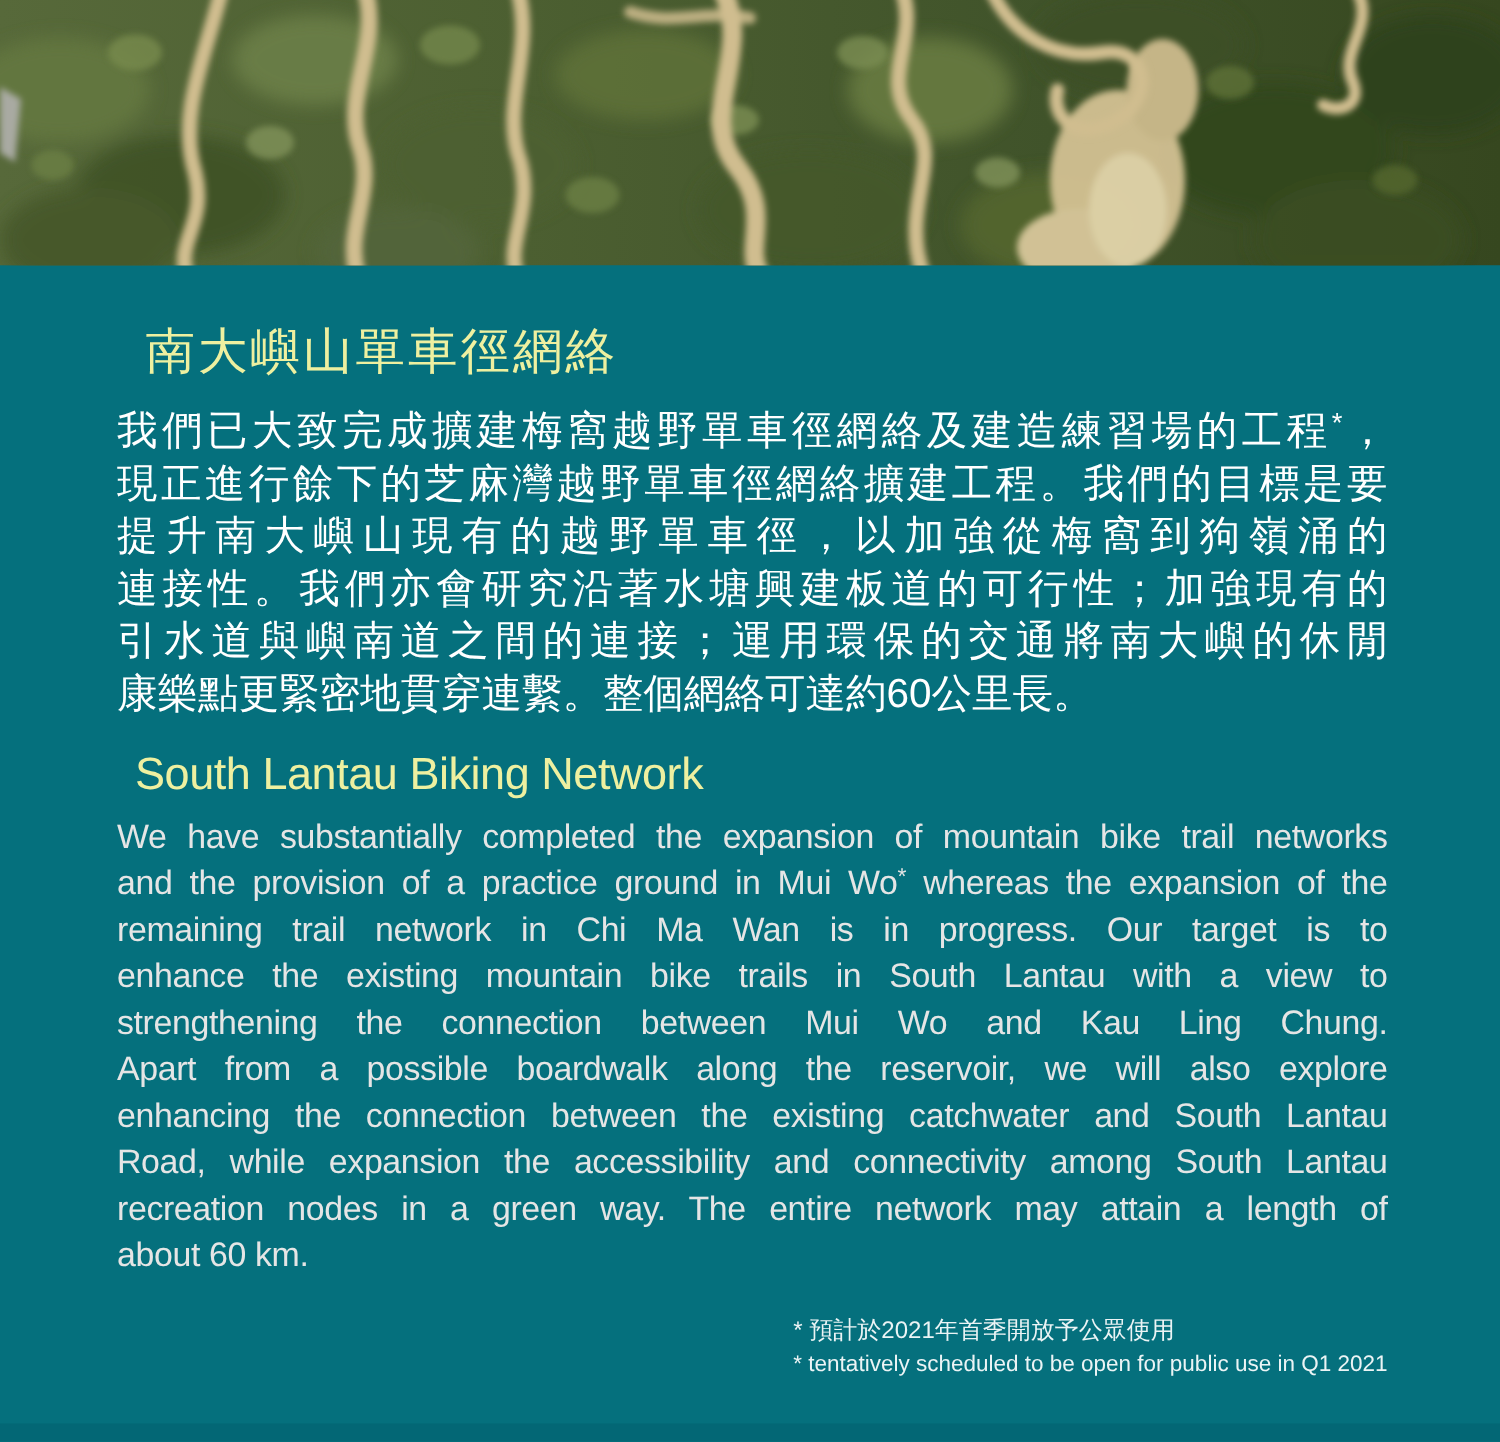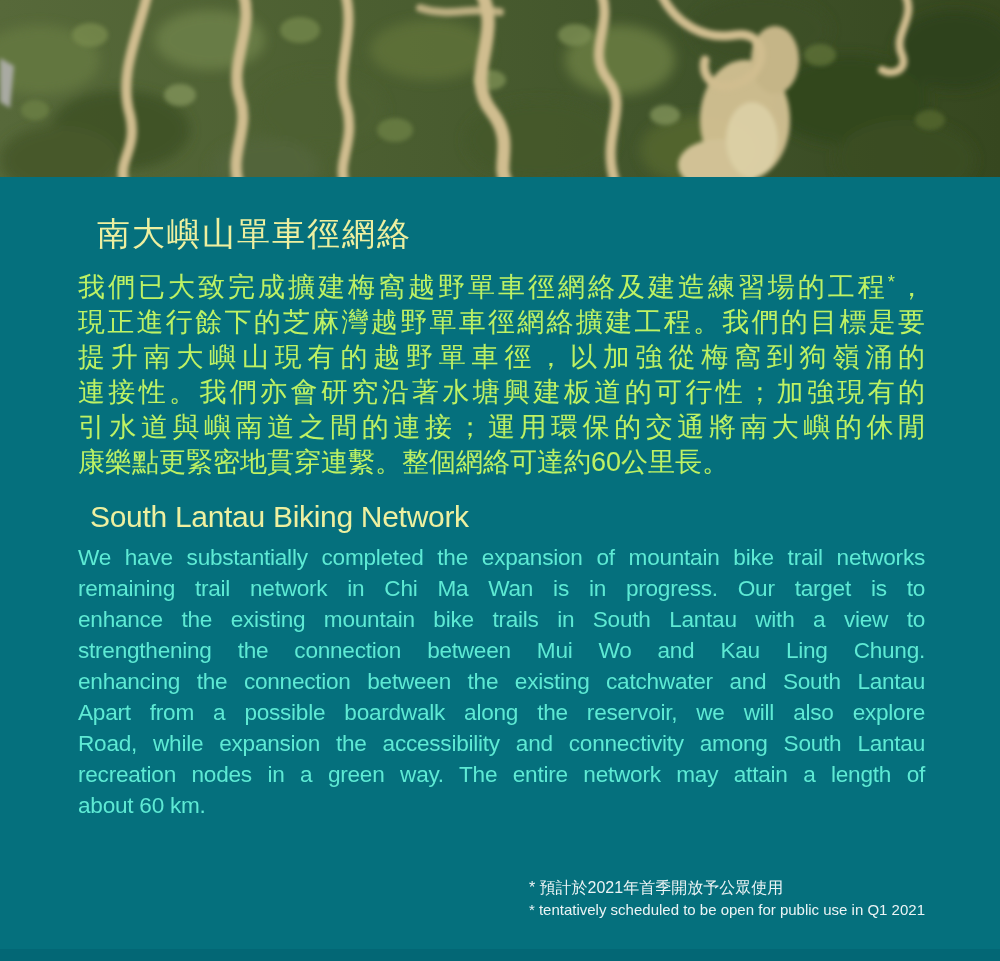--- a/index.html
+++ b/index.html
@@ -17,31 +17,31 @@
   .hero svg{display:block;width:100%;height:100%;}
   
   .zh-heading{
     position:absolute;left:78px;top:215px;
     font-size:33px;line-height:38px;letter-spacing:2px;
     color:#EEF0A0;font-weight:400;margin-left:19px;
   }
   .zh-para{
     position:absolute;left:78px;top:270px;width:847px;
     font-size:27px;line-height:35px;
-    color:#bef264;font-weight:400;
+    color:#ffffff;font-weight:400;
   }
   .en-heading{
     position:absolute;left:90px;top:500px;
     font-size:30px;line-height:34px;letter-spacing:-0.3px;
     color:#EEF0A0;font-weight:400;
   }
   .en-para{
     position:absolute;left:78px;top:542px;width:847px;
     font-size:22.6px;line-height:31px;letter-spacing:-0.25px;
-    color:#5eead4;font-weight:400;
+    color:#e5e5e5;font-weight:400;
   }
   .jline{
     text-align:justify;
     text-align-last:justify;
     -moz-text-align-last:justify;
   }
   .jline.last{
     text-align-last:left;
     -moz-text-align-last:left;
   }
@@ -142,25 +142,26 @@
     <div class="jline">現正進行餘下的芝麻灣越野單車徑網絡擴建工程。我們的目標是要</div>
     <div class="jline">提升南大嶼山現有的越野單車徑，以加強從梅窩到狗嶺涌的</div>
     <div class="jline">連接性。我們亦會研究沿著水塘興建板道的可行性；加強現有的</div>
     <div class="jline">引水道與嶼南道之間的連接；運用環保的交通將南大嶼的休閒</div>
     <div class="jline last">康樂點更緊密地貫穿連繫。整個網絡可達約60公里長。</div>
   </div>
 
 <div class="en-heading">South Lantau Biking Network</div>
 <div class="en-para">
     <div class="jline">We have substantially completed the expansion of mountain bike trail networks</div>
+    <div class="jline">and the provision of a practice ground in Mui Wo<sup>*</sup> whereas the expansion of the</div>
     <div class="jline">remaining trail network in Chi Ma Wan is in progress. Our target is to</div>
     <div class="jline">enhance the existing mountain bike trails in South Lantau with a view to</div>
     <div class="jline">strengthening the connection between Mui Wo and Kau Ling Chung.</div>
+    <div class="jline">Apart from a possible boardwalk along the reservoir, we will also explore</div>
     <div class="jline">enhancing the connection between the existing catchwater and South Lantau</div>
-    <div class="jline">Apart from a possible boardwalk along the reservoir, we will also explore</div>
     <div class="jline">Road, while expansion the accessibility and connectivity among South Lantau</div>
     <div class="jline">recreation nodes in a green way. The entire network may attain a length of</div>
     <div class="jline last">about 60 km.</div>
   </div>
 
 <div class="footnotes">
   <div class="footnote-zh">* 預計於2021年首季開放予公眾使用</div>
   <div class="footnote-en">* tentatively scheduled to be open for public use in Q1 2021</div>
 </div>
 

